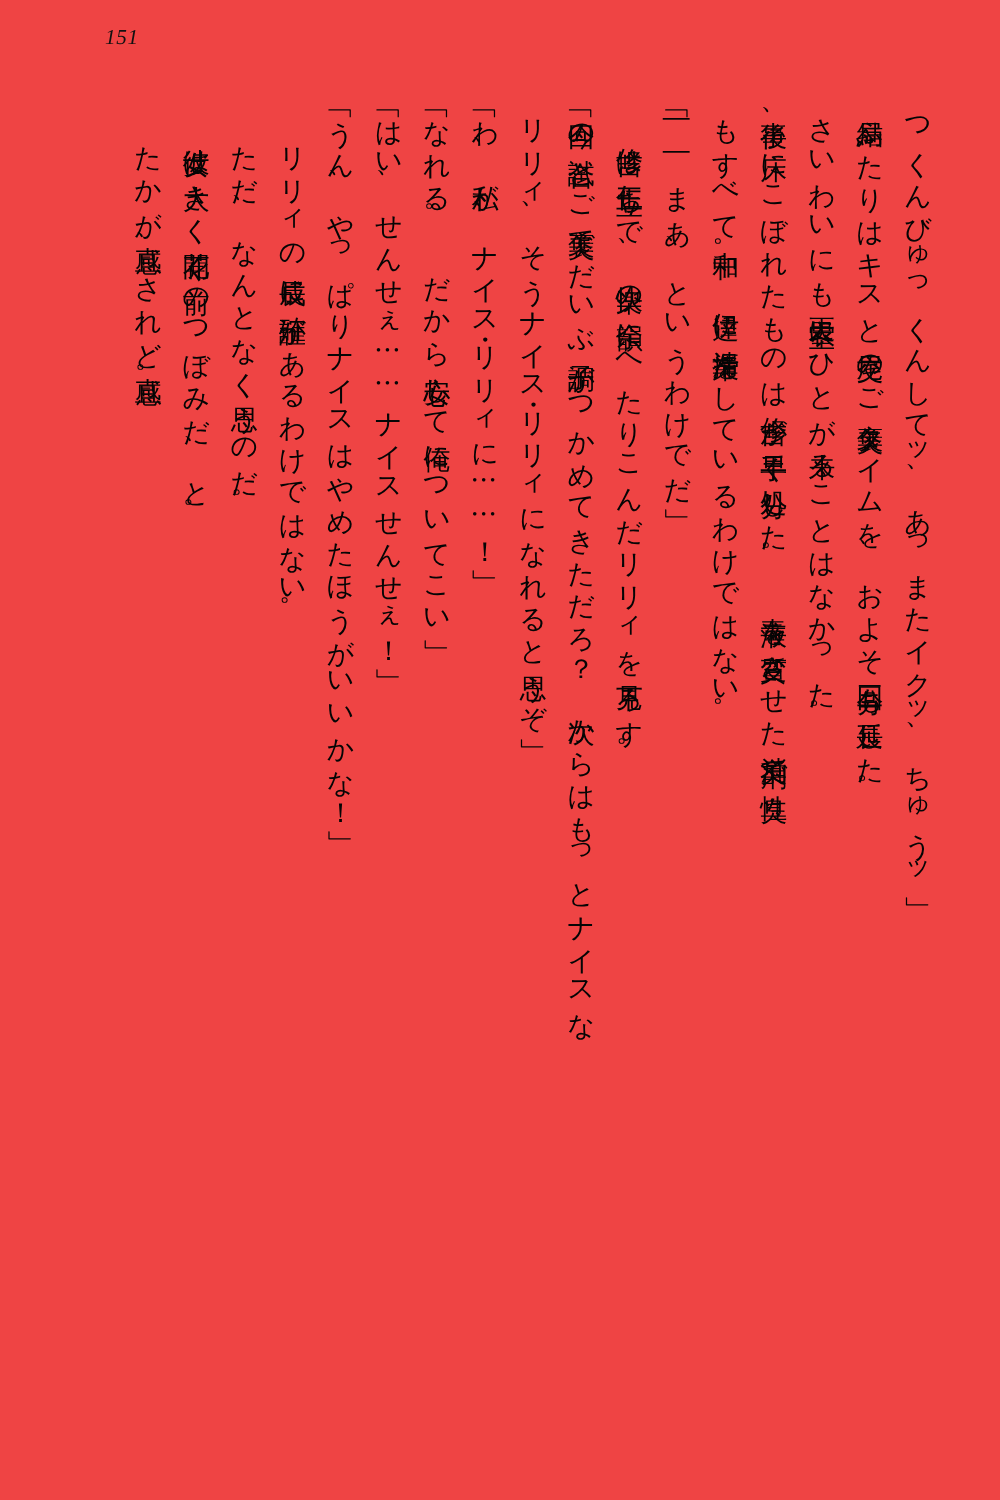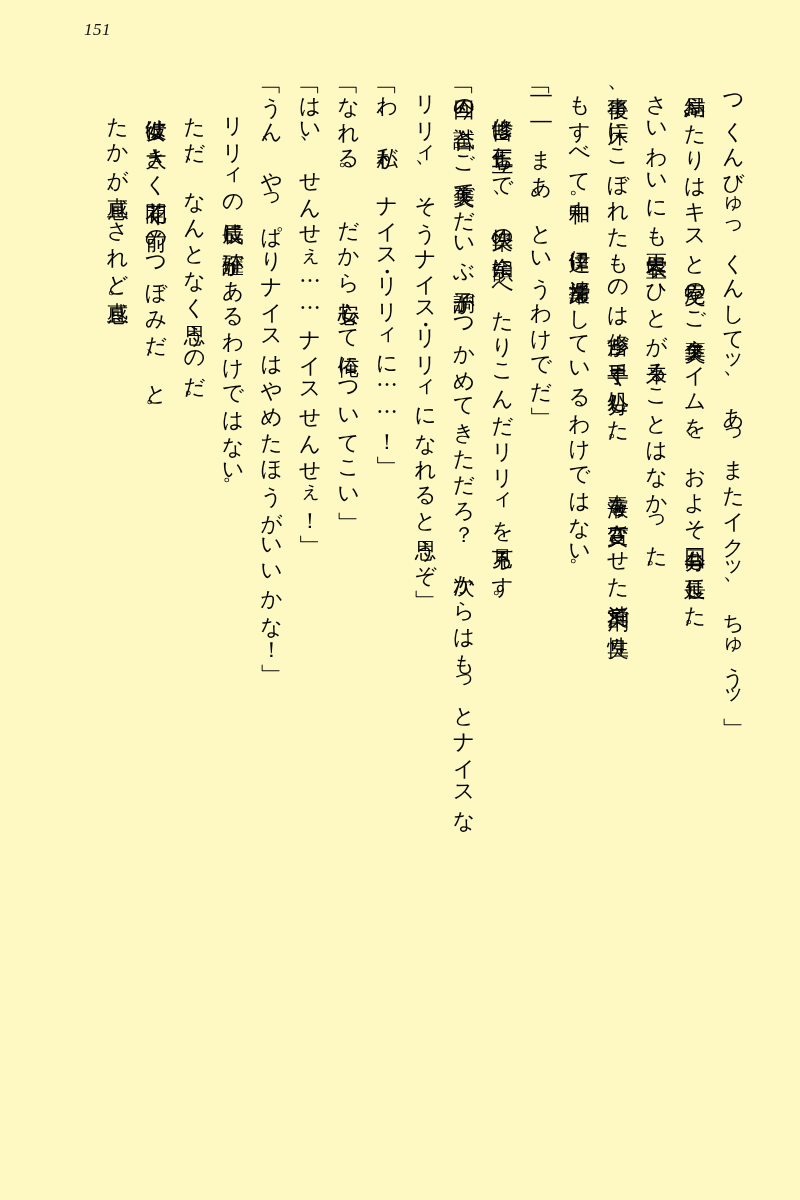--- a/index.html
+++ b/index.html
@@ -12,21 +12,21 @@
     height: 1200px;
     overflow: hidden;
     font-family: "Liberation Serif", serif;
     color: #000000;
   }
   .page {
     position: relative;
     width: 800px;
     height: 1200px;
     box-sizing: border-box;
-    background: #fef9c3;
+    background: #ef4444;
   }
   .page-number {
     position: absolute;
     top: 20px;
     left: 84px;
     font-family: "Liberation Serif", serif;
     font-style: italic;
     font-size: 17px;
     letter-spacing: 0.5px;
     color: #111111;

